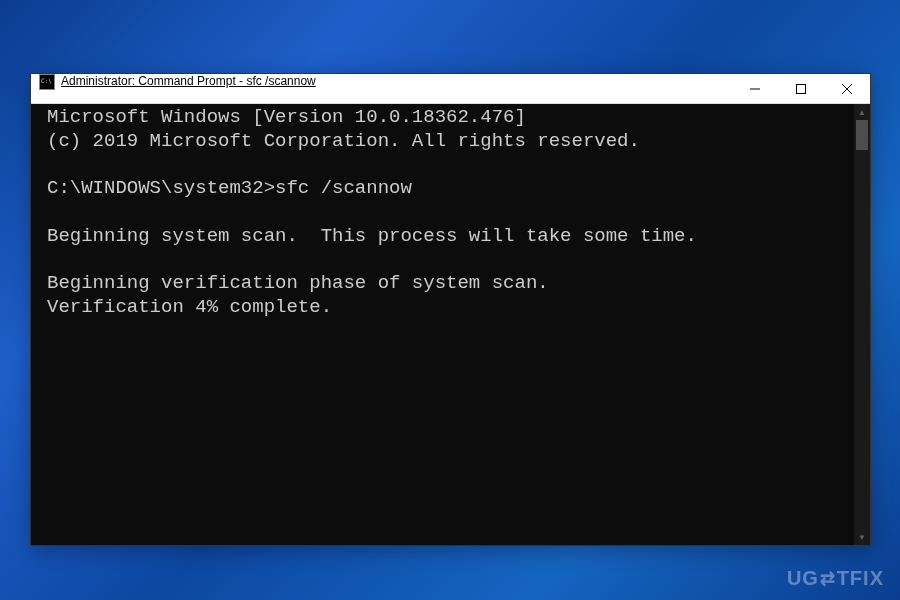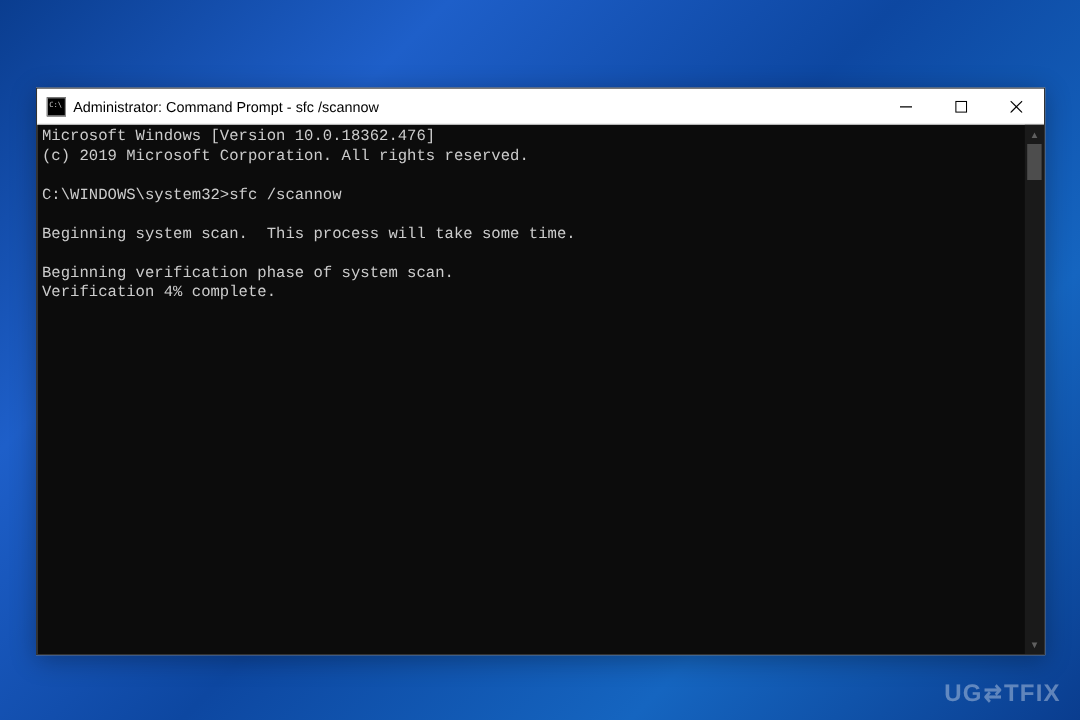--- a/index.html
+++ b/index.html
@@ -24,23 +24,24 @@
       background: #fff;
       border: 1px solid #333;
       box-shadow: 0 4px 20px rgba(0,0,0,0.3);
       display: flex;
       flex-direction: column;
     }
     .titlebar {
       height: 30px;
       background: #fff;
       display: flex;
-      align-items: center;
+      align-items: flex-start;
       border-bottom: 1px solid #ddd;
       user-select: none;
+      text-decoration: underline;
     }
     .titlebar-icon {
       width: 16px;
       height: 16px;
       margin-left: 8px;
       margin-right: 6px;
       background: #000;
       border: 1px solid #888;
       position: relative;
       display: inline-block;
@@ -76,25 +77,26 @@
     }
     .terminal-area {
       flex: 1;
       display: flex;
       background: #0c0c0c;
     }
     .terminal-content {
       flex: 1;
       padding: 2px 4px;
       font-family: Consolas, 'Courier New', monospace;
-      font-size: 13px;
+      font-size: 19px;
       color: #cccccc;
       line-height: 1.25;
       white-space: pre;
       overflow: hidden;
+      margin-left: 12px;
     }
     .scrollbar {
       width: 16px;
       background: #1a1a1a;
       display: flex;
       flex-direction: column;
     }
     .scroll-up, .scroll-down {
       height: 16px;
       display: flex;

